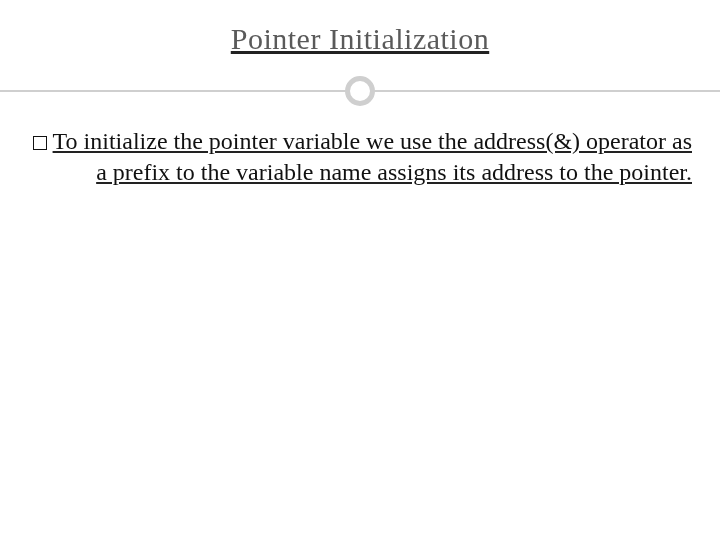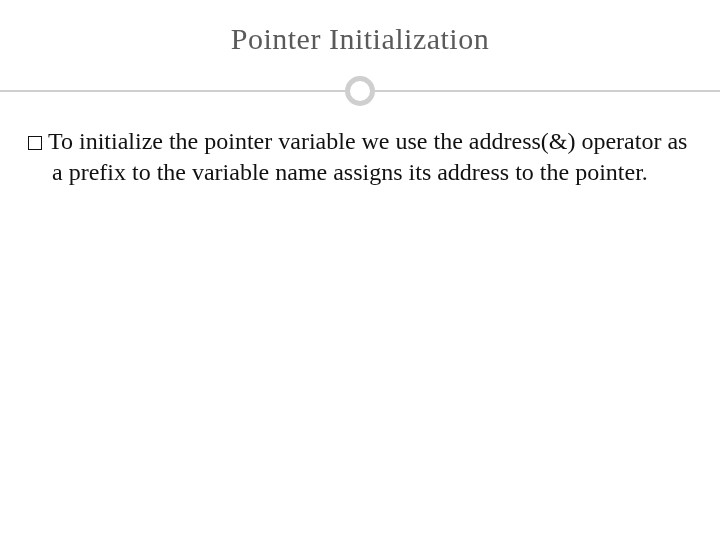--- a/index.html
+++ b/index.html
@@ -10,20 +10,21 @@
     background: #ffffff;
     font-family: Georgia, "Times New Roman", serif;
     color: #222;
     overflow: hidden;
   }
   .slide {
     position: relative;
     width: 720px;
     height: 494px;
     box-sizing: border-box;
+    text-decoration: underline;
   }
   .title {
     text-align: center;
     font-size: 30px;
     color: #5a5a5a;
     font-weight: 400;
     padding-top: 22px;
     padding-bottom: 18px;
     letter-spacing: 0.5px;
   }
@@ -47,20 +48,21 @@
     transform: translateX(-50%);
     width: 30px;
     height: 30px;
     border: 5px solid #cfcfcf;
     border-radius: 50%;
     background: #ffffff;
     box-sizing: border-box;
   }
   .body {
     padding: 0 28px 0 28px;
+    text-align: right;
   }
   .para {
     font-size: 24px;
     line-height: 1.28;
     color: #111;
     margin: 0 0 28px 0;
   }
   .para .hang {
     
     display: block;

